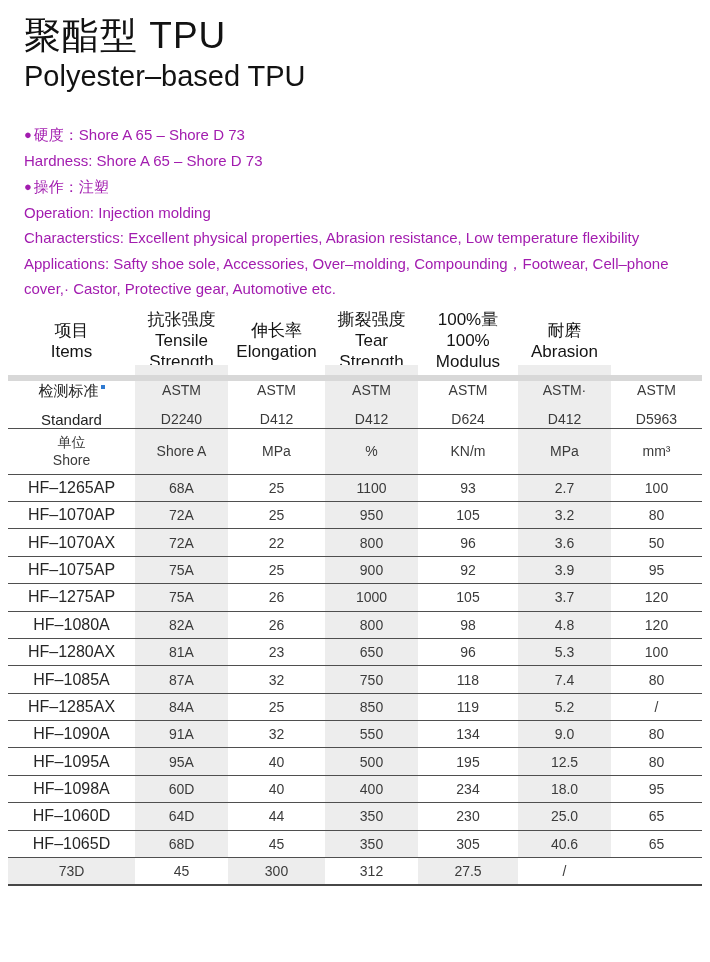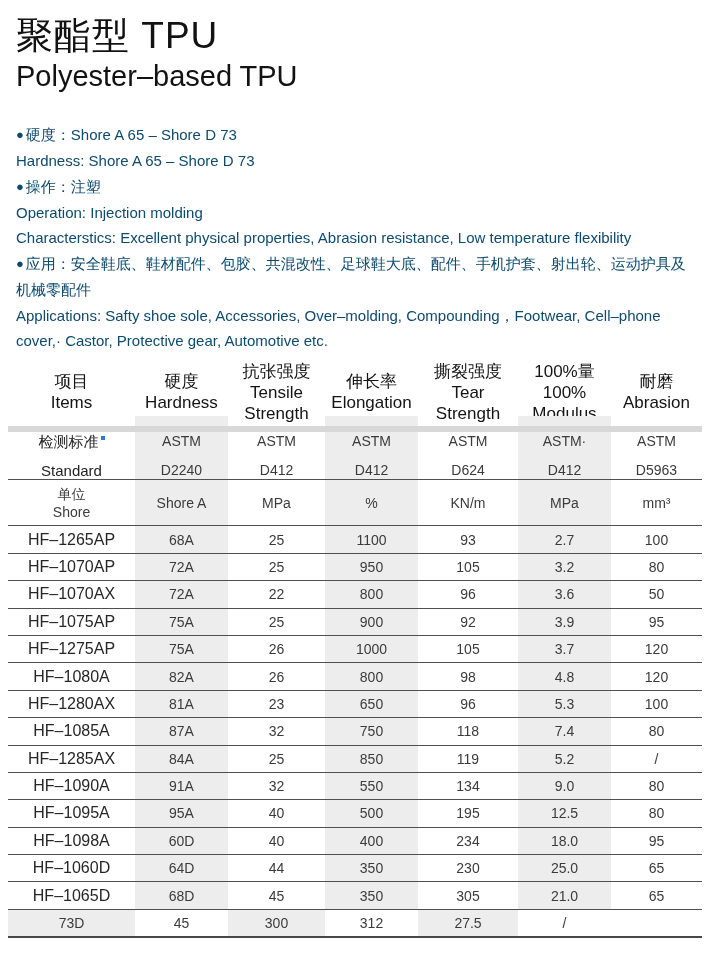--- a/index.html
+++ b/index.html
@@ -2,24 +2,24 @@
 <html><head>
 <meta charset="utf-8">
 <style>
   html,body{margin:0;padding:0;background:#ffffff;}
   body{
     width:710px;
     font-family:"Liberation Sans","DejaVu Sans",sans-serif;
     color:#1a1a1a;
     -webkit-font-smoothing:antialiased;
   }
-  .content{padding:14px 10px 0 16px;}
+  .content{padding:14px 10px 0 24px;}
   h1{margin:0;font-size:37px;font-weight:400;line-height:1.2;letter-spacing:1px;color:#121212;}
   h2{margin:2px 0 0;font-size:29px;font-weight:400;line-height:1.15;color:#121212;}
-  .specs{margin-top:28px;font-size:15px;line-height:25.4px;color:#0c4a6e;}
+  .specs{margin-top:28px;font-size:15px;line-height:25.4px;color:#a21caf;}
   .specs p{margin:0;}
   .bullet-glyph{font-size:13px;margin-right:2px;position:relative;top:-1px;}
 
   
   .ptable{margin:15px 8px 0;width:694px;border-bottom:2px solid #474747;}
   .trow{display:grid;grid-template-columns:127px 93px 97px 93px 100px 93px 91px;}
   .cell{display:flex;align-items:center;justify-content:center;text-align:center;flex-direction:column;}
   .shaded{background:#ededed;}
 
   .thead .cell{height:48px;font-size:17px;line-height:21px;color:#141414;}
@@ -42,34 +42,29 @@
 
 <div class="content">
   <h1>聚酯型 TPU</h1>
   <h2>Polyester–based TPU</h2>
   <div class="specs" id="specs">
       <p class="spec-line zh"><span class="bullet-glyph">●</span>硬度：Shore A 65 – Shore D 73</p>
       <p class="spec-line en">Hardness: Shore A 65 – Shore D 73</p>
       <p class="spec-line zh"><span class="bullet-glyph">●</span>操作：注塑</p>
       <p class="spec-line en">Operation: Injection molding</p>
       <p class="spec-line en">Characterstics: Excellent physical properties, Abrasion resistance, Low temperature flexibility</p>
-      <p class="spec-line zh"><span class="bullet-glyph">●</span>应用：安全鞋底、鞋材配件、包胶、共混改性、足球鞋大底、配件、手机护套、射出轮、运动护具及机械零配件</p>
       <p class="spec-line en">Applications: Safty shoe sole, Accessories, Over–molding, Compounding，Footwear, Cell–phone cover,· Castor, Protective gear, Automotive etc.</p>
     </div>
 </div>
 
 <div class="ptable" id="ptable">
     <div class="trow thead">
       <div class="cell">
         <span class="hzh">项目</span>
         <span class="hen">Items</span>
-      </div>
-      <div class="cell">
-        <span class="hzh">硬度</span>
-        <span class="hen">Hardness</span>
       </div>
       <div class="cell">
         <span class="hzh">抗张强度</span>
         <span class="hen">Tensile Strength</span>
       </div>
       <div class="cell">
         <span class="hzh">伸长率</span>
         <span class="hen">Elongation</span>
       </div>
       <div class="cell">
@@ -458,21 +453,21 @@
       <div class="cell">
         <span>45</span>
       </div>
       <div class="cell shaded">
         <span>350</span>
       </div>
       <div class="cell">
         <span>305</span>
       </div>
       <div class="cell shaded">
-        <span>21.0</span>
+        <span>40.6</span>
       </div>
       <div class="cell">
         <span>65</span>
       </div>
     </div>
     <div class="trow tdata">
       <div class="cell shaded">
         <span>73D</span>
       </div>
       <div class="cell">

